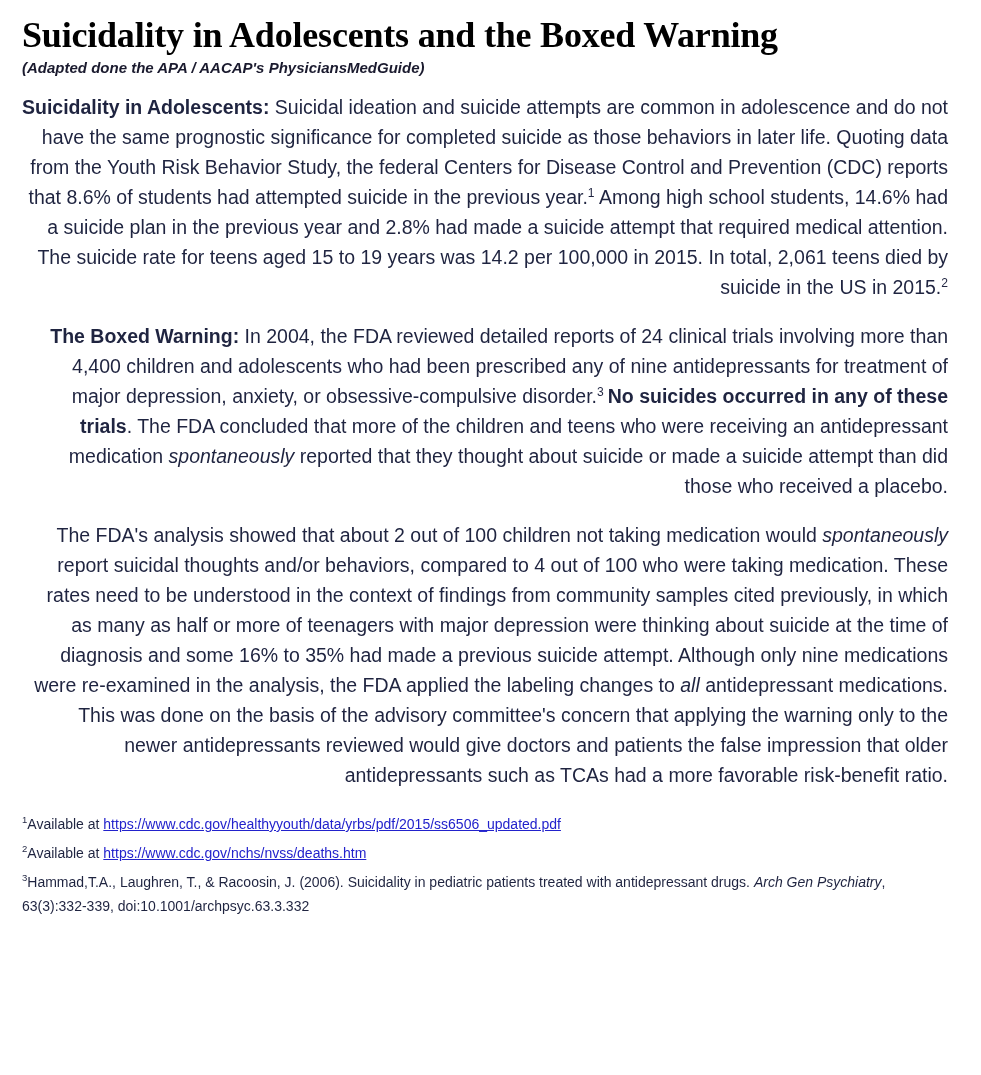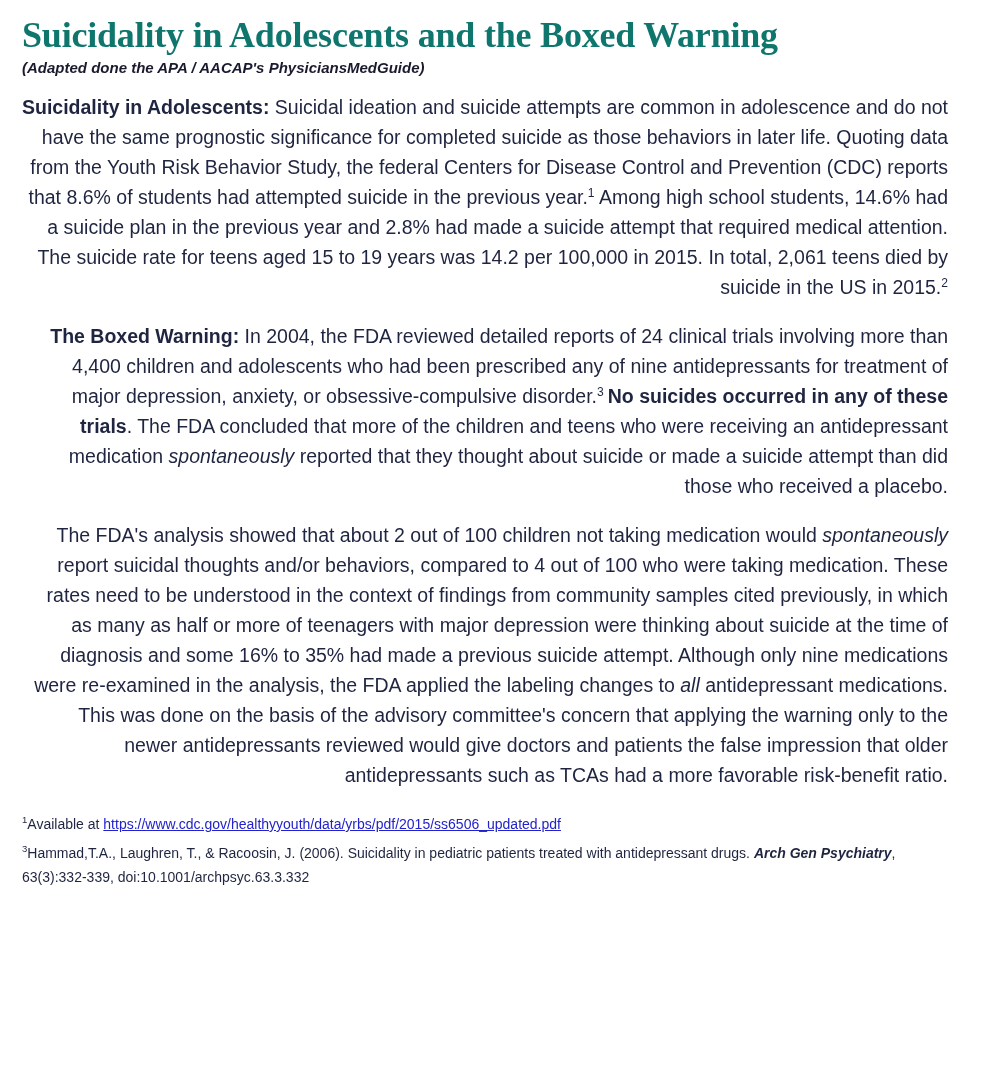--- a/index.html
+++ b/index.html
@@ -19,21 +19,21 @@
     height: 1075px;
     box-sizing: border-box;
     padding: 14px 33px 0 22px;
     background: #ffffff;
   }
   .doc-title {
     font-family: "Liberation Serif", serif;
     font-weight: bold;
     font-size: 36px;
     line-height: 42px;
-    color: #0f766e;
+    color: #000000;
     margin: 0 0 2px 0;
     letter-spacing: -0.2px;
     white-space: nowrap;
   }
   .doc-subtitle {
     font-family: "Liberation Sans", sans-serif;
     font-weight: bold;
     font-style: italic;
     font-size: 15px;
     line-height: 20px;
@@ -65,21 +65,21 @@
     line-height: 24px;
     color: #1f2440;
     margin: 0 0 5px 0;
   }
   .footnote.ref {
     margin-bottom: 0;
   }
   .footnote sup {
     font-size: 0.68em;
   }
-  .footnote i { font-style: italic; font-weight: bold; }
+  .footnote i { font-style: italic; }
   a.link {
     color: #2222cc;
     text-decoration: underline;
     word-break: break-all;
   }
   .sep-space { display: inline-block; width: 4px; }
 </style>
 </head>
 <body>
 
@@ -92,18 +92,19 @@
   <p class="body-para"><b>Suicidality in Adolescents:</b><span> Suicidal ideation and suicide attempts are common in adolescence and do not have the same prognostic significance for completed suicide as those behaviors in later life. Quoting data from the Youth Risk Behavior Study, the federal Centers for Disease Control and Prevention (CDC) reports that 8.6% of students had attempted suicide in the previous year.</span><sup>1</sup><span> Among high school students, 14.6% had a suicide plan in the previous year and 2.8% had made a suicide attempt that required medical attention. The suicide rate for teens aged 15 to 19 years was 14.2 per 100,000 in 2015. In total, 2,061 teens died by suicide in the US in 2015.</span><sup>2</sup></p>
 
   <p class="body-para"><b>The Boxed Warning:</b><span> In 2004, the FDA reviewed detailed reports of 24 clinical trials involving more than 4,400 children and adolescents who had been prescribed any of nine antidepressants for treatment of major depression, anxiety, or obsessive-compulsive disorder.</span><sup>3</sup><span class="sep-space"></span><b>No suicides occurred in any of these trials</b><span>. The FDA concluded that more of the children and teens who were receiving an antidepressant medication </span><i>spontaneously</i><span> reported that they thought about suicide or made a suicide attempt than did those who received a placebo.</span></p>
 
   <p class="body-para last"><span>The FDA's analysis showed that about 2 out of 100 children not taking medication would </span><i>spontaneously</i><span> report suicidal thoughts and/or behaviors, compared to 4 out of 100 who were taking medication. These rates need to be understood in the context of findings from community samples cited previously, in which as many as half or more of teenagers with major depression were thinking about suicide at the time of diagnosis and some 16% to 35% had made a previous suicide attempt. Although only nine medications were re-examined in the analysis, the FDA applied the labeling changes to </span><i>all</i><span> antidepressant medications. This was done on the basis of the advisory committee's concern that applying the warning only to the newer antidepressants reviewed would give doctors and patients the false impression that older antidepressants such as TCAs had a more favorable risk-benefit ratio.</span></p>
 
   <div class="footnotes">
 
     <p class="footnote"><sup>1</sup><span>Available at </span><a class="link" href="#">https://www.cdc.gov/healthyyouth/data/yrbs/pdf/2015/ss6506_updated.pdf</a></p>
 
+    <p class="footnote"><sup>2</sup><span>Available at </span><a class="link" href="#">https://www.cdc.gov/nchs/nvss/deaths.htm</a></p>
 
     <p class="footnote ref"><sup>3</sup><span>Hammad,T.A., Laughren, T., &amp; Racoosin, J. (2006). Suicidality in pediatric patients treated with antidepressant drugs. </span><i>Arch Gen Psychiatry</i><span>, 63(3):332-339, doi:10.1001/archpsyc.63.3.332</span></p>
 
   </div>
 
 </div>
 
 </body></html>

